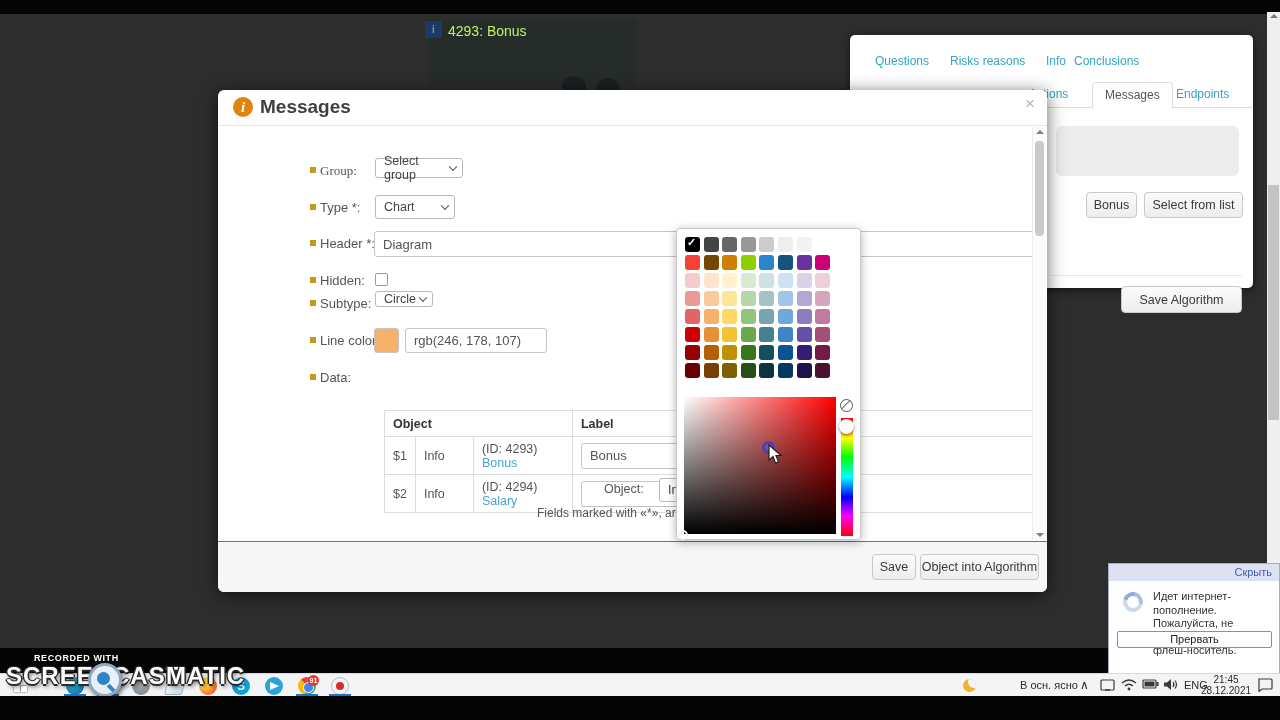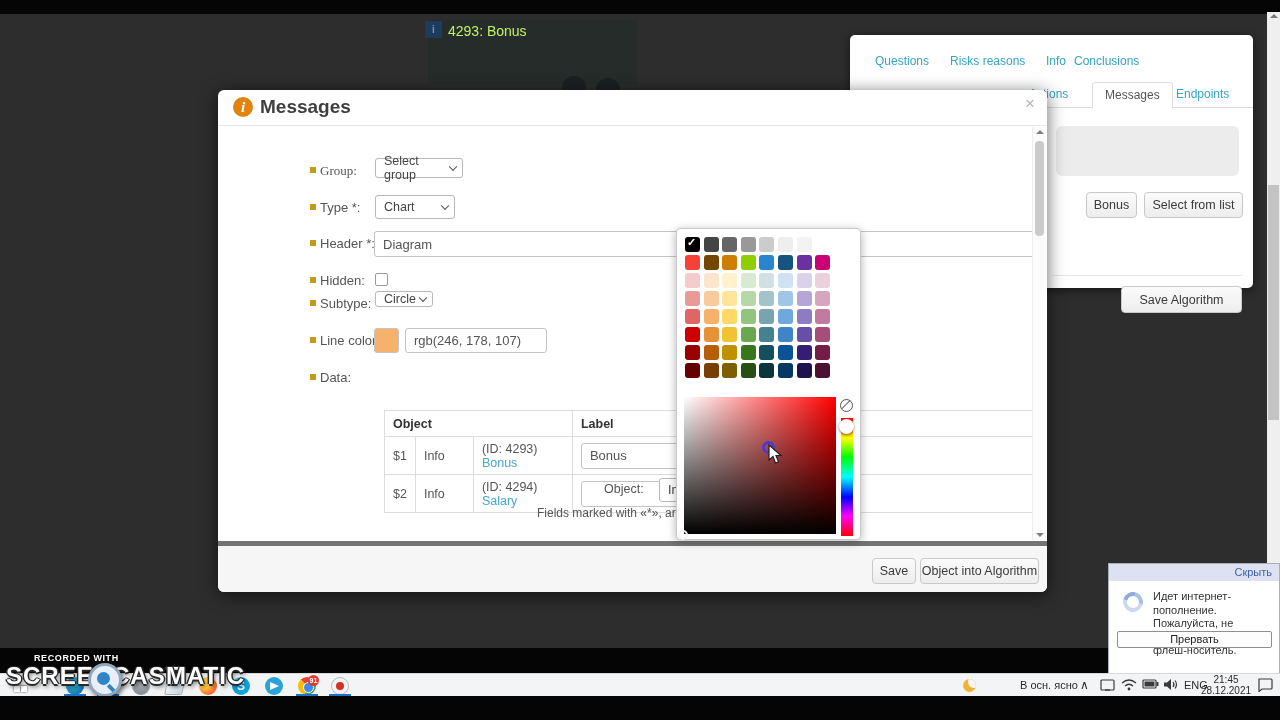--- a/index.html
+++ b/index.html
@@ -57,21 +57,21 @@
   #object-row-label { position:absolute; left:386px; top:392px; font-size:12.5px; color:#555;text-align:right; }
   #fields-note { position:absolute; left:319px; top:416px; font-size:12px; color:#555; white-space:nowrap; }
 
   
   #modal-scroll { position:absolute; right:1px; top:37px; width:14px; height:413px; background:#fbfbfb; border-left:1px solid #ededed; }
   #modal-scroll .up, #modal-scroll .down { position:absolute; left:3px; width:0; height:0; border:4px solid transparent; }
   #modal-scroll .up { top:3px; border-bottom-color:#808080; border-top-width:0; }
   #modal-scroll .down { bottom:3px; border-top-color:#808080; border-bottom-width:0; }
   #modal-scroll .thumb { position:absolute; left:2px; top:14px; width:9px; height:95px; background:#cacaca; border-radius:4px; }
 
-  #modal-footer { position:absolute; left:0; bottom:0; width:100%; height:51px; background:#f6f6f6; border-top:5px solid #737373; border-radius:0 0 6px 6px; }
+  #modal-footer { position:absolute; left:0; bottom:0; width:100%; height:51px; background:#f6f6f6; border-top:1px solid #737373; border-radius:0 0 6px 6px; }
   #btn-save { position:absolute; left:654px; top:12px; width:44px; height:26px; }
   #btn-insert { position:absolute; left:702px; top:12px; width:119px; height:26px; }
 
   
   #picker { left:676px; top:228px; width:185px; height:312px; background:#fff; border:1px solid #c9c9c9; border-radius:4px; box-shadow:0 2px 10px rgba(0,0,0,.3); z-index:6; }
   #palette-grid { position:absolute; left:8px; top:8px; width:148px; display:grid; grid-template-columns:repeat(8,15px); gap:3px 3.6px; }
   .swatch { width:15px; height:15px; border-radius:3px; cursor:pointer; position:relative; }
   .swatch .check { position:absolute; left:2px; top:-1px; color:#fff; font-size:11px; font-weight:bold; }
   #sat-square { position:absolute; left:7px; top:168px; width:152px; height:137px; background:
       linear-gradient(to top, #000, rgba(0,0,0,0)),

